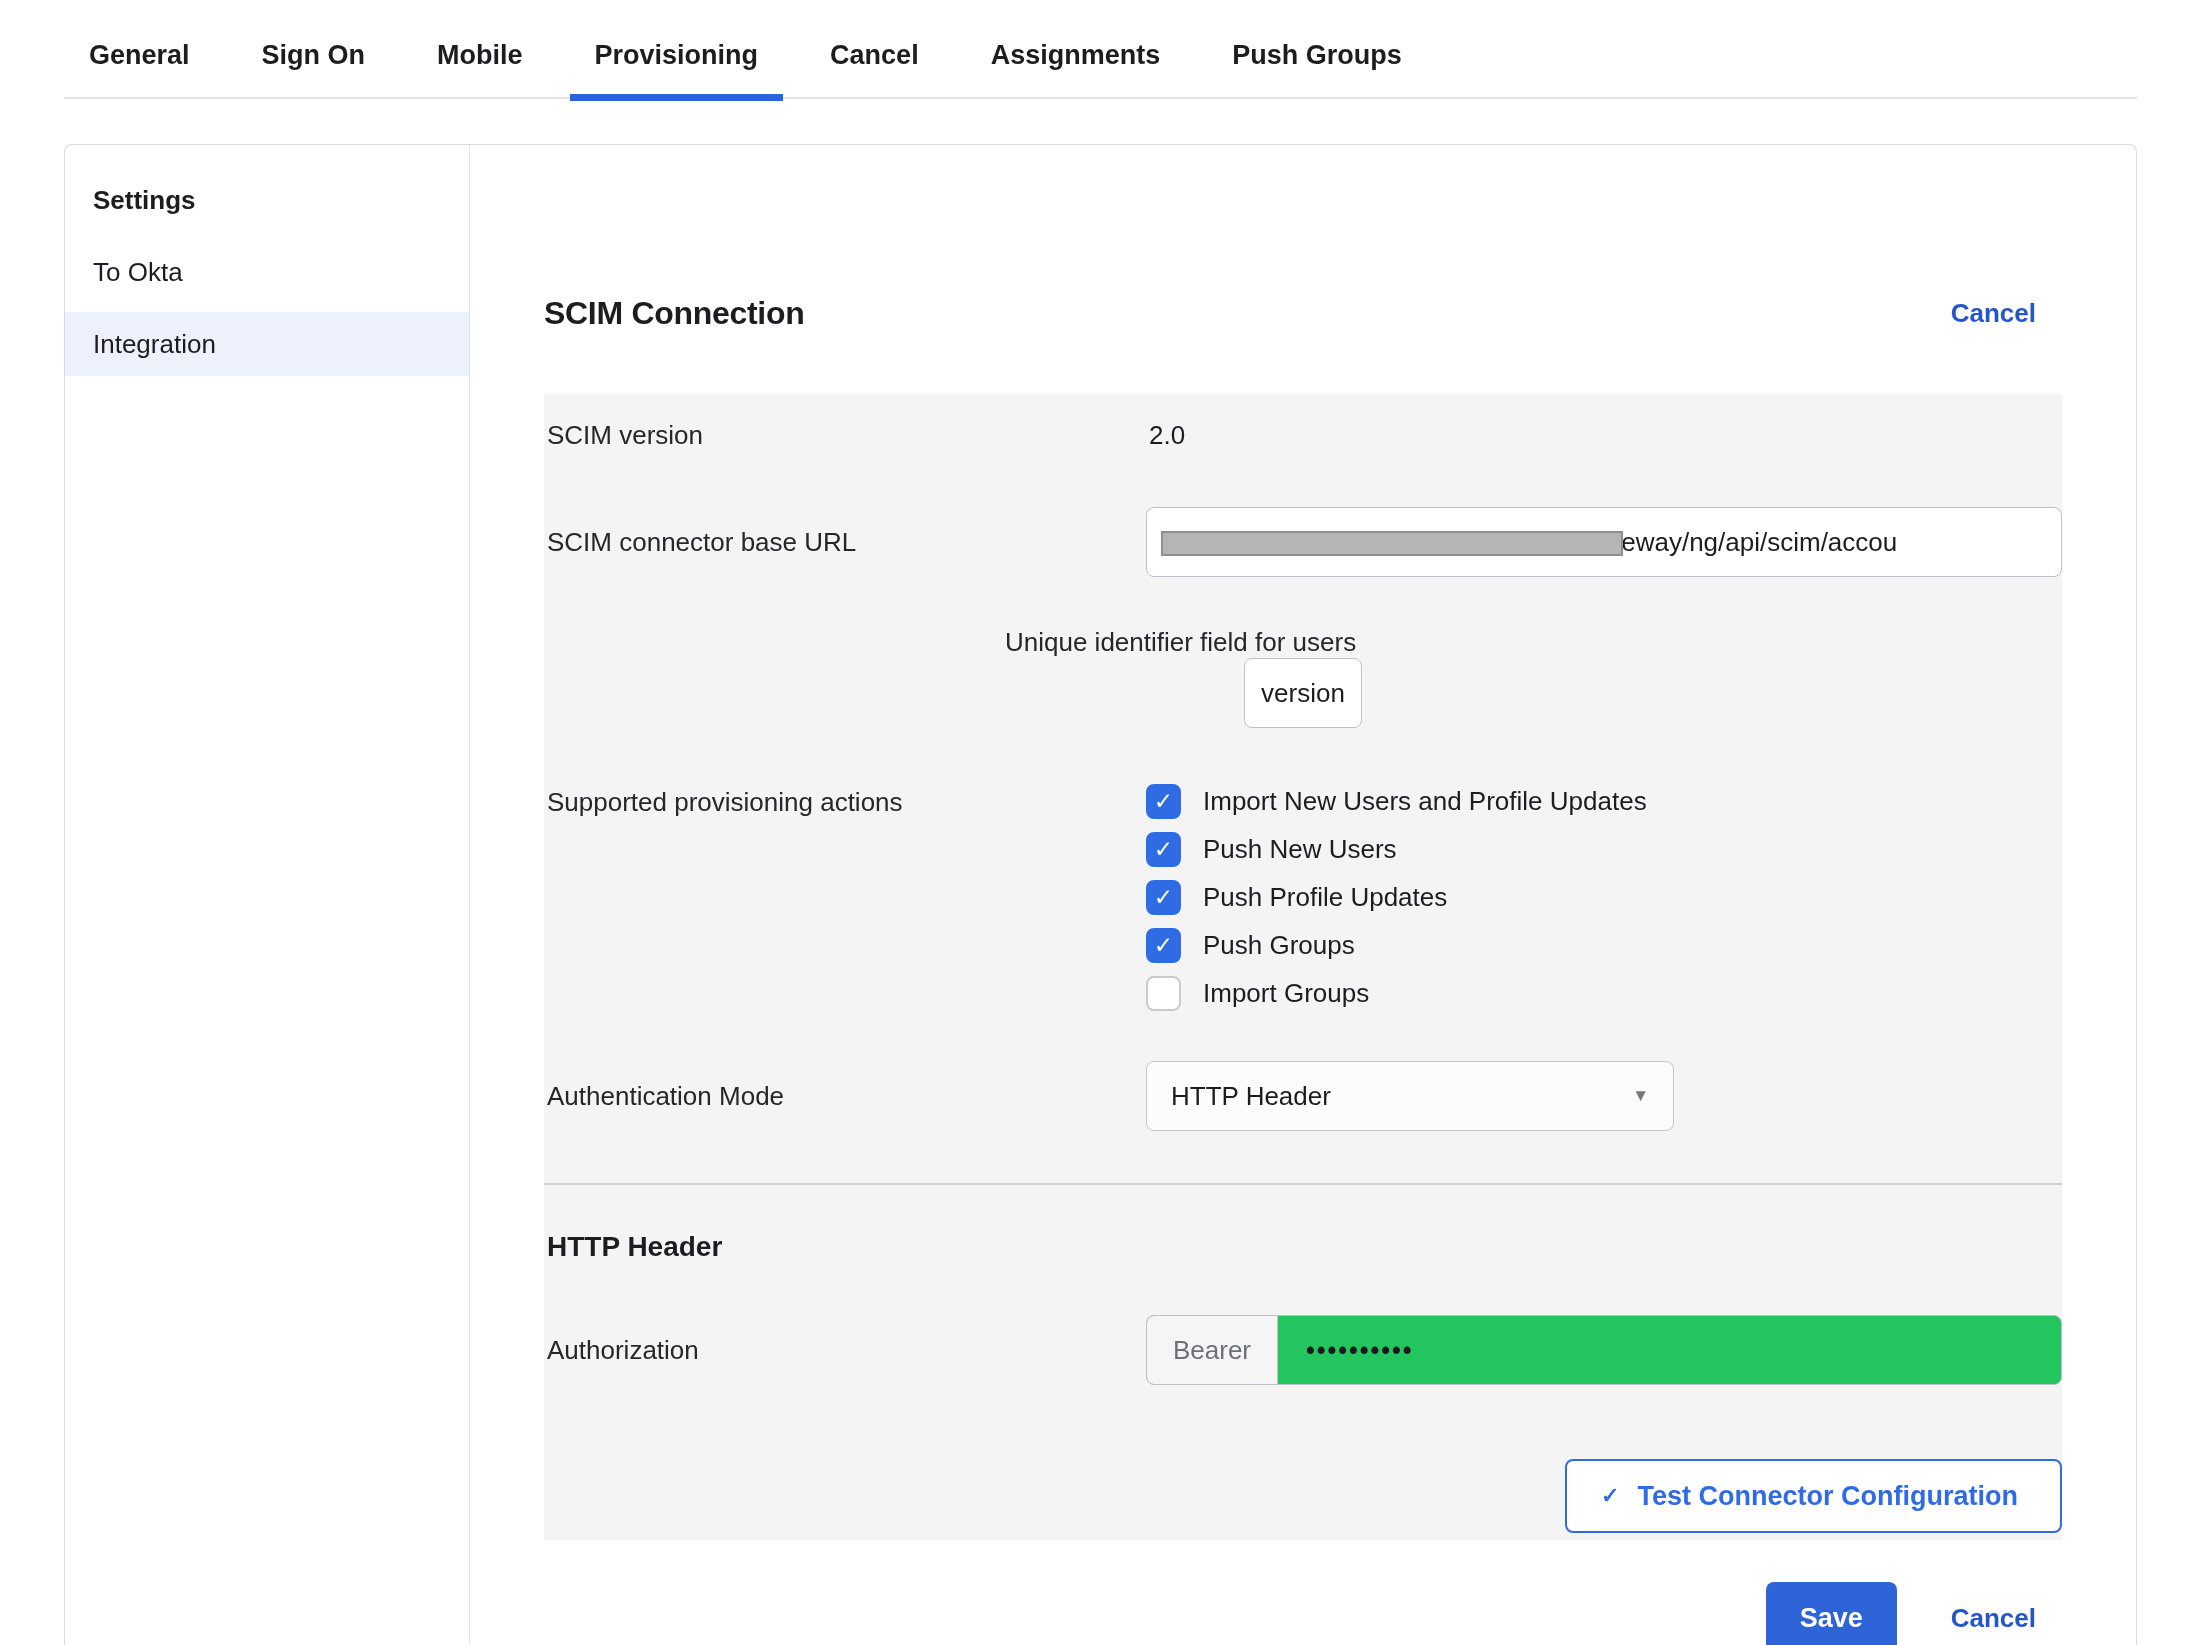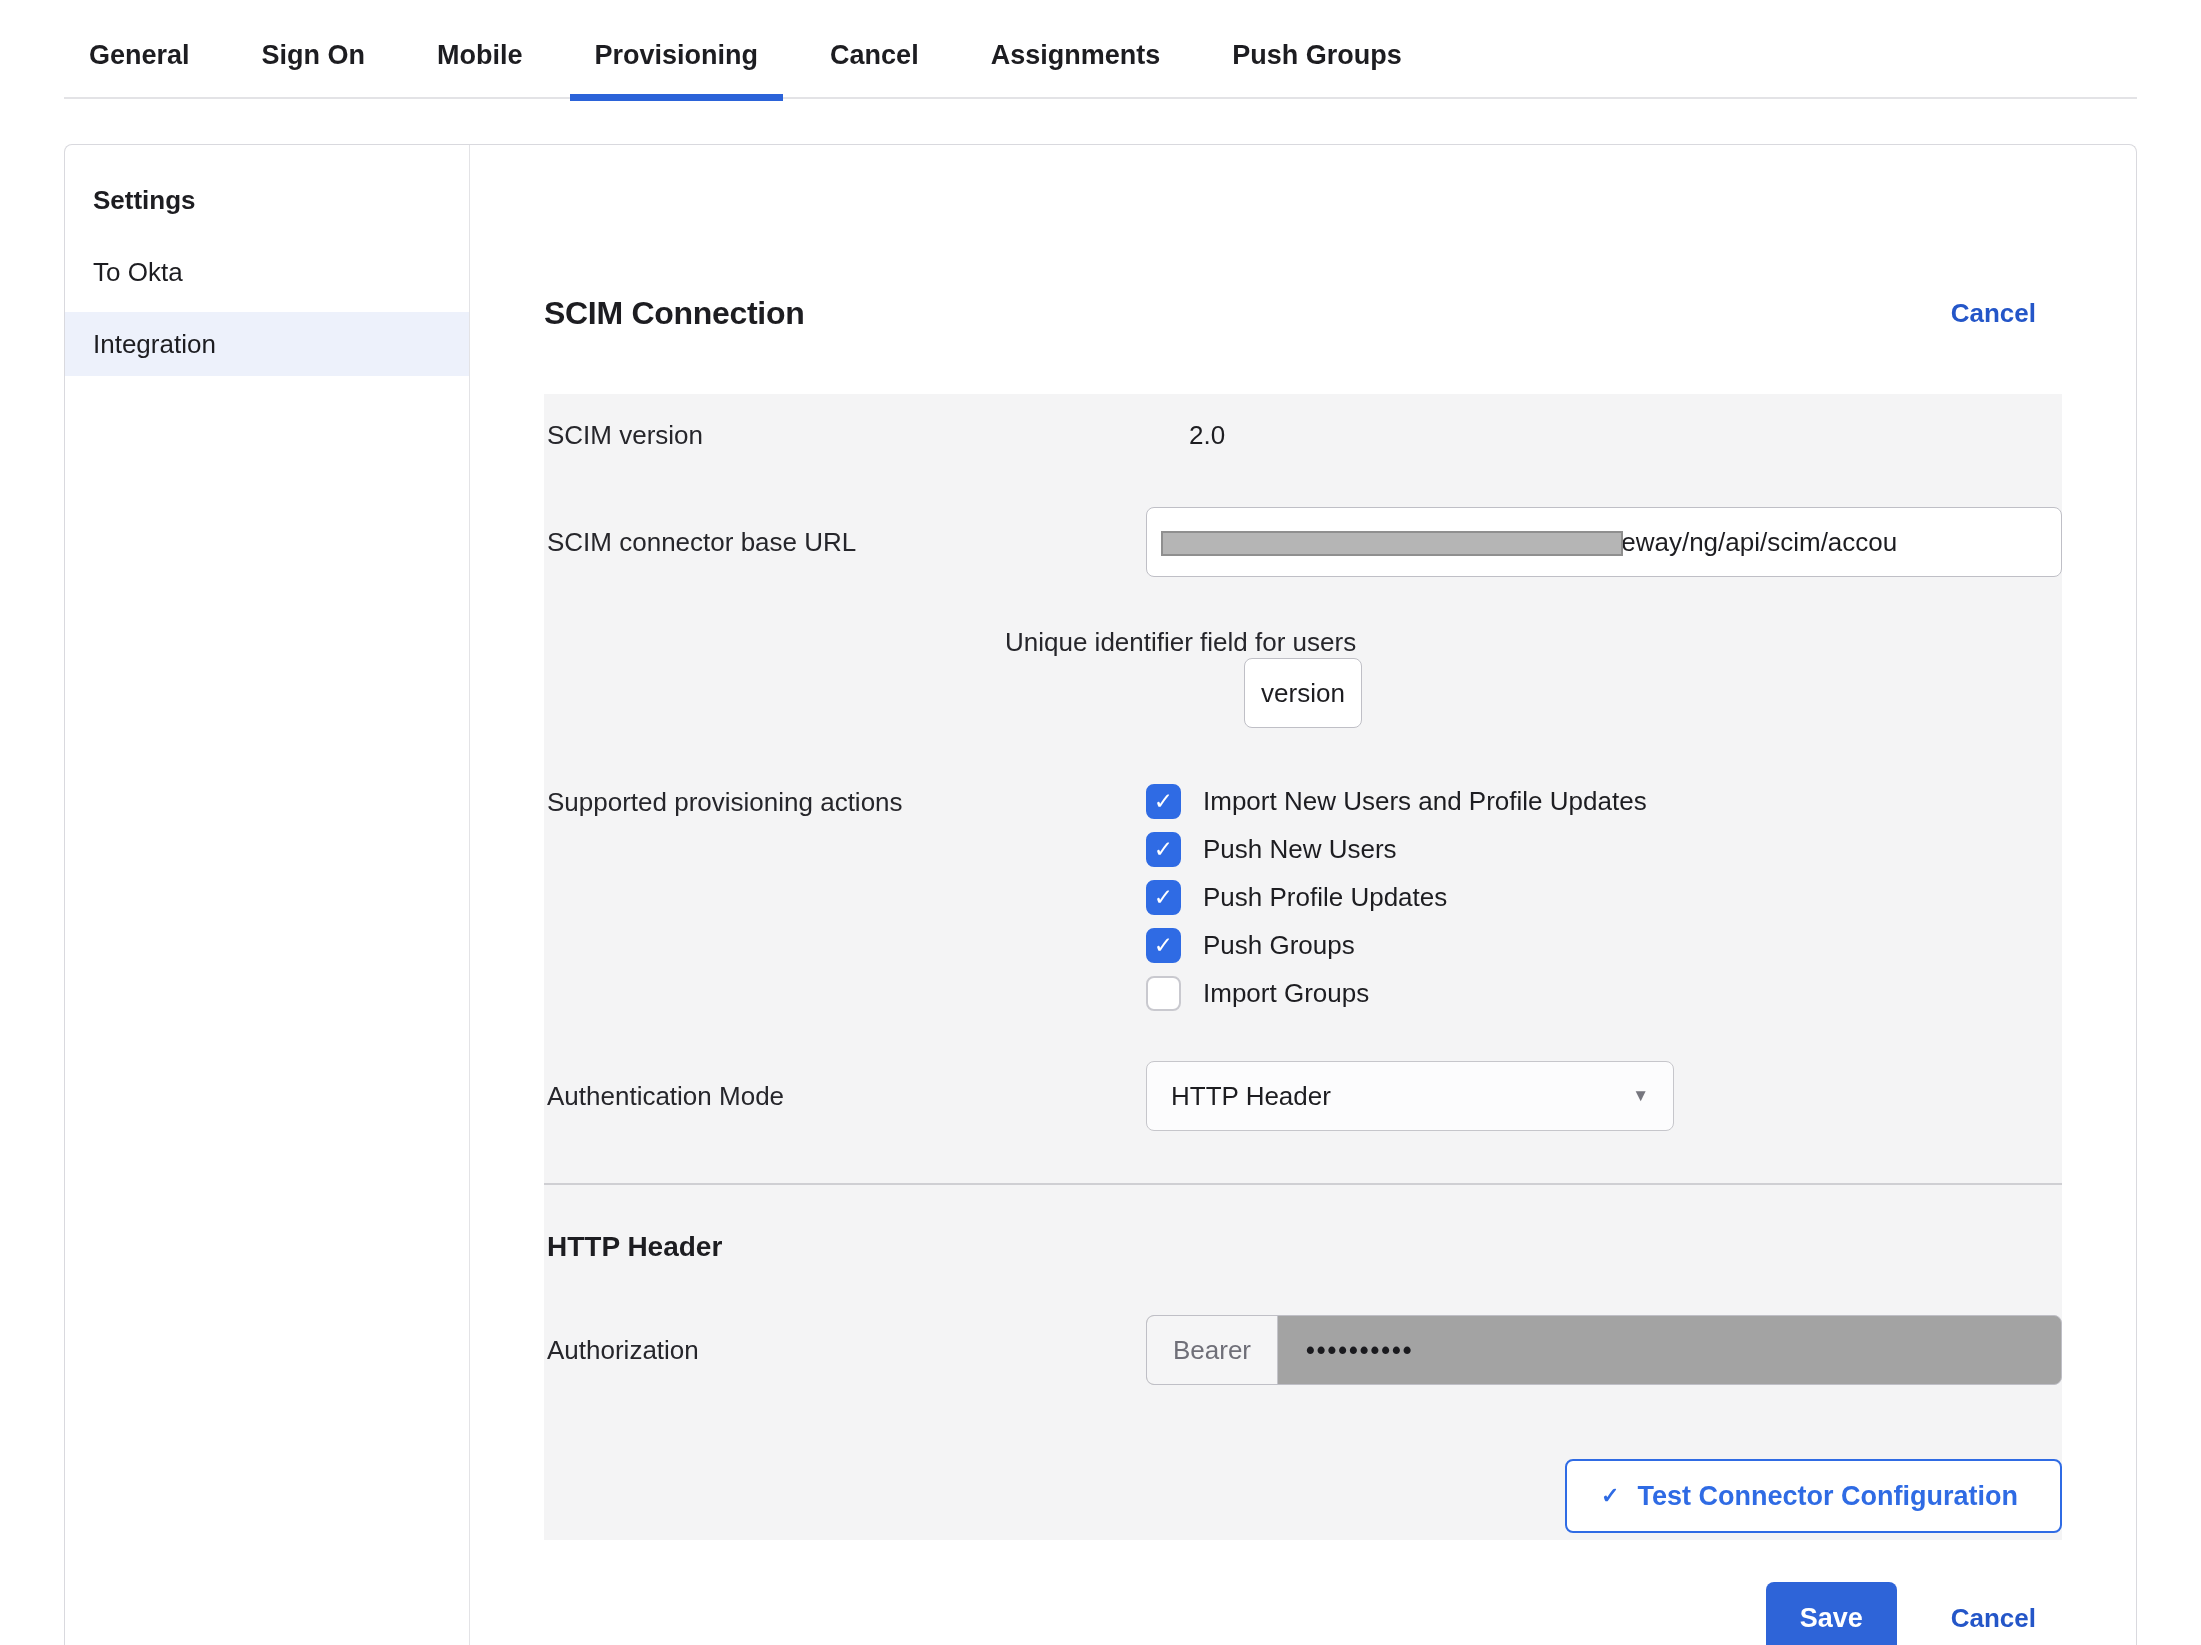--- a/index.html
+++ b/index.html
@@ -37,21 +37,21 @@
   .content-header{display:flex;justify-content:space-between;align-items:center;margin-bottom:62px;}
   .page-title{font-size:32px;font-weight:700;letter-spacing:-0.3px;}
   .link{color:var(--link);font-weight:700;font-size:26px;cursor:pointer;margin-right:26px;text-decoration:none;}
 
   .graybox{background:var(--graybg);}
   .sect1{padding:24px 0 52px 0;}
   .row{display:flex;}
   .row .lbl{width:602px;flex:none;font-size:26px;color:#26262b;padding-left:3px;}
   .row .fld{flex:1;min-width:0;}
 
-  .row-version{padding-top:2px;gap:40px;}
+  .row-version{padding-top:2px;}
   .row-version .val{font-size:26px;padding-left:3px;}
 
   .row-url{margin-top:56px;align-items:center;}
   .text-input{position:relative;height:70px;background:#fff;border:1px solid #bfbfc6;
     border-radius:8px;font-size:26px;line-height:68px;padding:0 16px;overflow:hidden;
     white-space:nowrap;width:100%;}
   .redaction{position:absolute;left:14px;top:23px;width:462px;height:25px;
     background:#b5b5b5;border:2px solid #8f8f8f;}
 
   .row-uid{margin-top:50px;align-items:center;flex-direction:column;}
@@ -71,21 +71,21 @@
   .dropdown{width:528px;height:70px;background:#fcfcfd;border:1px solid #c6c6cb;border-radius:8px;
     display:flex;align-items:center;justify-content:space-between;padding:0 24px;cursor:pointer;}
   .dropdown .dd-val{font-size:26px;}
   .dropdown .dd-arrow{color:#76767e;font-size:17px;}
 
   .sect-divider{border-top:2px solid #cfcfd3;}
 
   .sect2{padding:46px 0 7px 0;}
   .sect2-title{font-size:28px;font-weight:700;padding-left:3px;}
   .row-authz{margin-top:52px;align-items:center;}
-  .input-group{display:flex;height:70px;width:100%;background:#a3a3a3;border:1px solid #bfbfc6;
+  .input-group{display:flex;height:70px;width:100%;background:#22c55e;border:1px solid #bfbfc6;
     border-radius:8px;overflow:hidden;}
   .prefix{width:131px;flex:none;background:#f5f5f6;border-right:1px solid #c4c4ca;
     color:#6f6f78;font-size:26px;display:flex;align-items:center;justify-content:center;}
   .masked{flex:1;display:flex;align-items:center;padding-left:28px;font-size:25px;
     font-weight:700;letter-spacing:2px;color:#1a1a1e;}
 
   .test-row{display:flex;justify-content:flex-end;margin-top:74px;}
   .test-btn{height:74px;background:#fff;border:2px solid var(--check);border-radius:8px;
     color:var(--check);font-weight:700;font-size:27px;display:flex;align-items:center;
     gap:18px;padding:0 42px 0 34px;cursor:pointer;}

